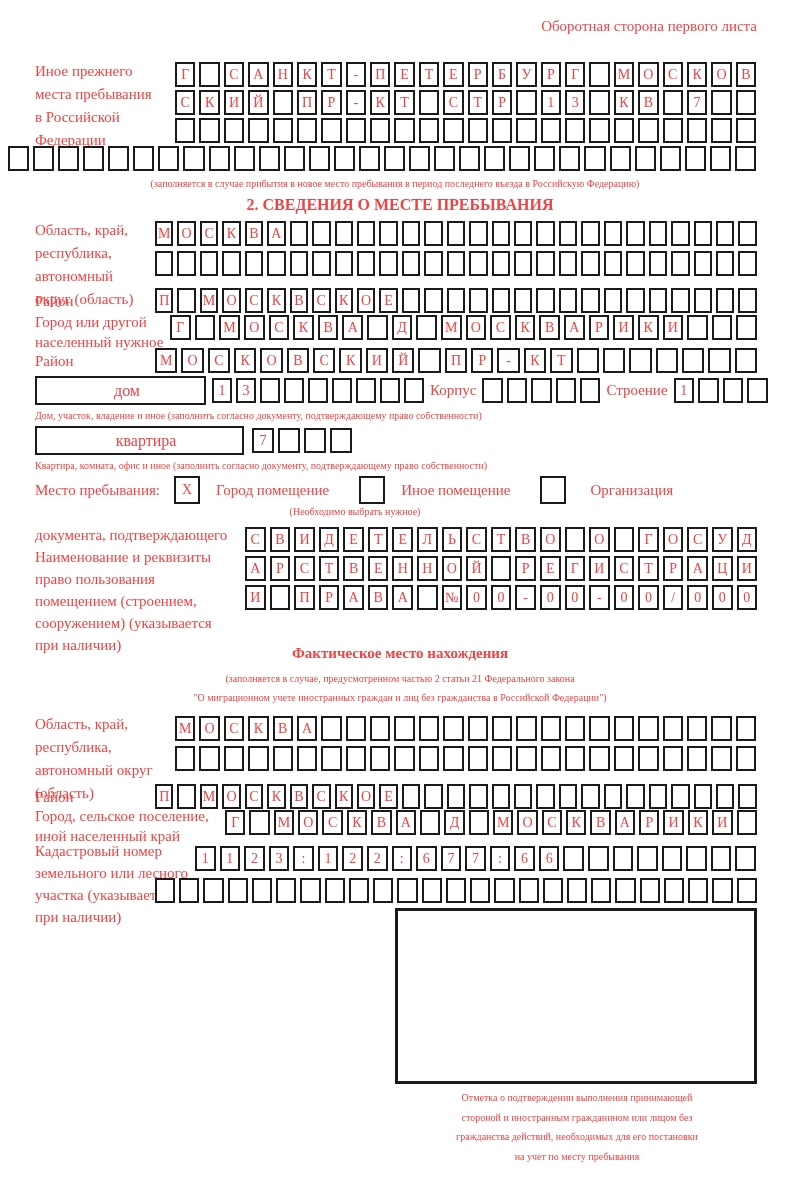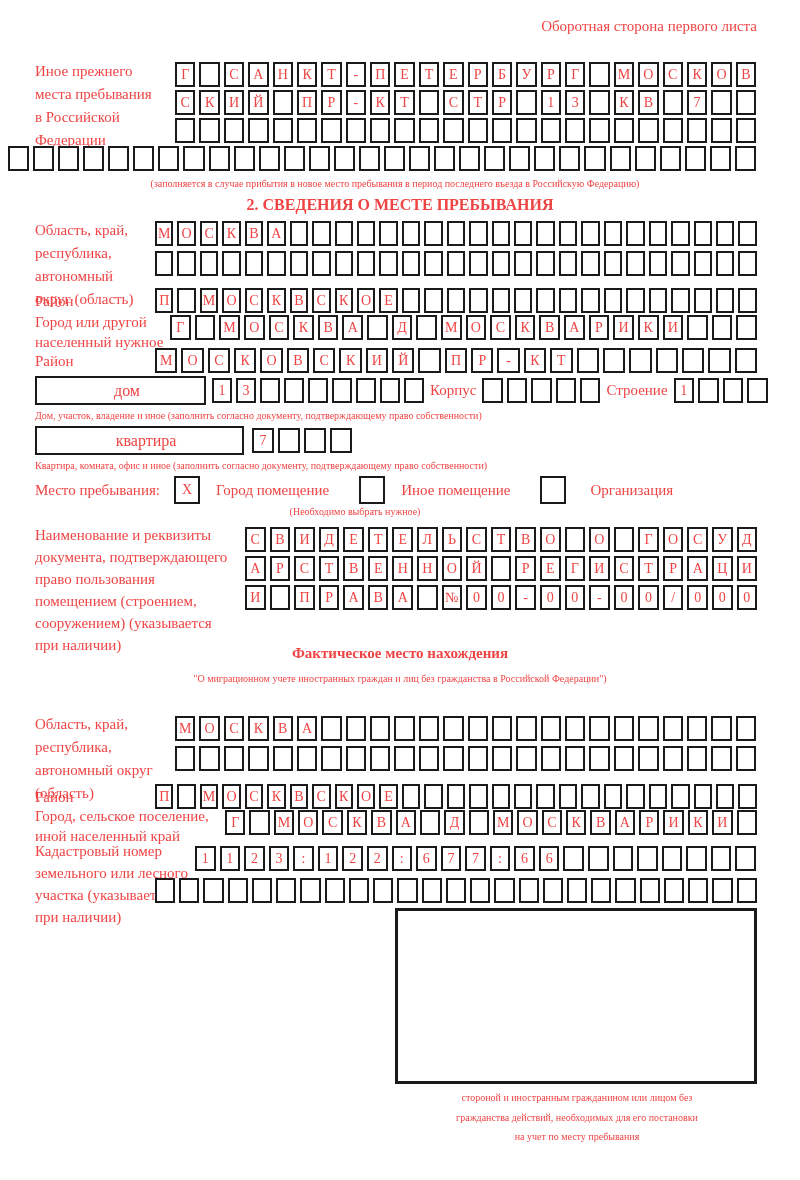--- a/index.html
+++ b/index.html
@@ -351,22 +351,22 @@
     <div class="cb">X</div>
     <span class="opt-text">Город помещение</span>
     <div class="cb"></div>
     <span class="opt-text">Иное помещение</span>
     <div class="cb"></div>
     <span class="opt-text" style="margin-left:18px;">Организация</span>
   </div>
   <div class="note" style="left:210px;top:502px;width:290px;">(Необходимо выбрать нужное)</div>
 
   <div class="lbl" style="left:35px;top:524px;line-height:22px;">
+      <div>документа, подтверждающего</div>
       <div>Наименование и реквизиты</div>
-      <div>документа, подтверждающего</div>
       <div>право пользования</div>
       <div>помещением (строением,</div>
       <div>сооружением) (указывается</div>
       <div>при наличии)</div>
     </div>
   <div class="cellrow" style="left:245px;top:527px;width:512px;">
       <div class="cell">С</div>
       <div class="cell">В</div>
       <div class="cell">И</div>
       <div class="cell">Д</div>
@@ -430,20 +430,21 @@
       <div class="cell">0</div>
       <div class="cell">0</div>
       <div class="cell">/</div>
       <div class="cell">0</div>
       <div class="cell">0</div>
       <div class="cell">0</div>
     </div>
 
   <div class="title" style="top:645px;font-size:15px;">Фактическое место нахождения</div>
   <div class="note" style="left:0;top:669px;width:800px;">
+      <div>(заполняется в случае, предусмотренном частью 2 статьи 21 Федерального закона</div>
       <div>"О миграционном учете иностранных граждан и лиц без гражданства в Российской Федерации")</div>
     </div>
 
   <div class="lbl" style="left:35px;top:713px;">
       <div>Область, край,</div>
       <div>республика,</div>
       <div>автономный округ</div>
       <div>(область)</div>
     </div>
   <div class="cellrow" style="left:175px;top:716px;width:581px;">
@@ -613,18 +614,19 @@
       <div class="cell"></div>
       <div class="cell"></div>
       <div class="cell"></div>
       <div class="cell"></div>
       <div class="cell"></div>
       <div class="cell"></div>
     </div>
 
   <div class="stamp" style="left:395px;top:908px;width:356px;height:170px;"></div>
   <div class="note" style="left:382px;top:1088px;width:390px;line-height:19.5px;">
+      <div>Отметка о подтверждении выполнения принимающей</div>
       <div>стороной и иностранным гражданином или лицом без</div>
       <div>гражданства действий, необходимых для его постановки</div>
       <div>на учет по месту пребывания</div>
     </div>
 
 </div>
 
 </body></html>

